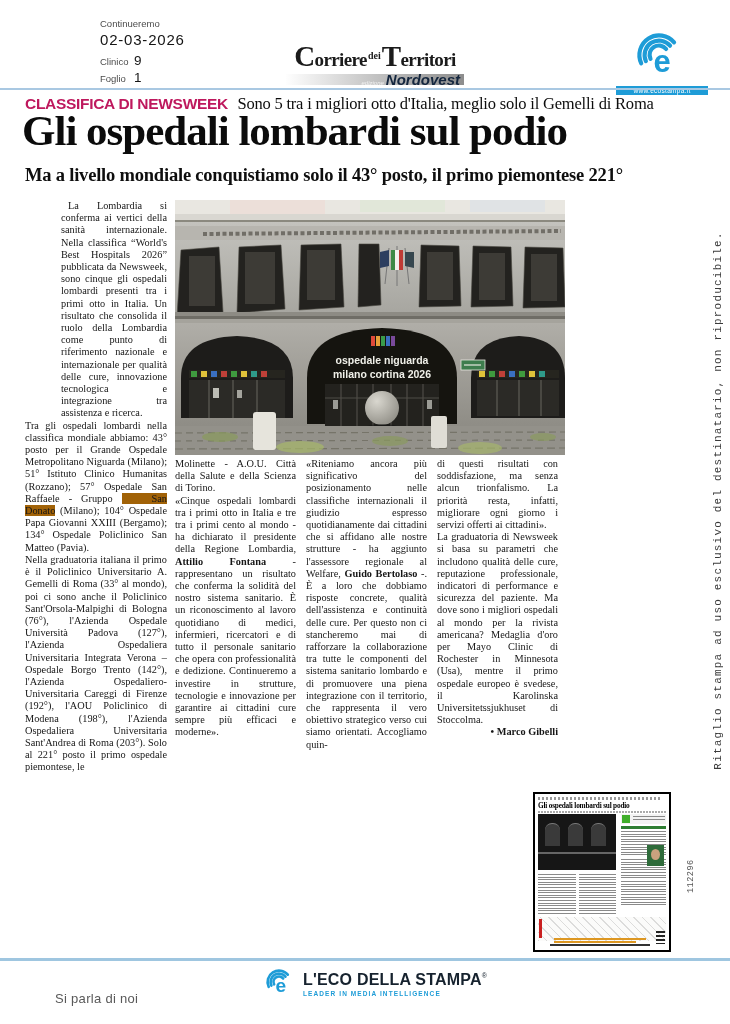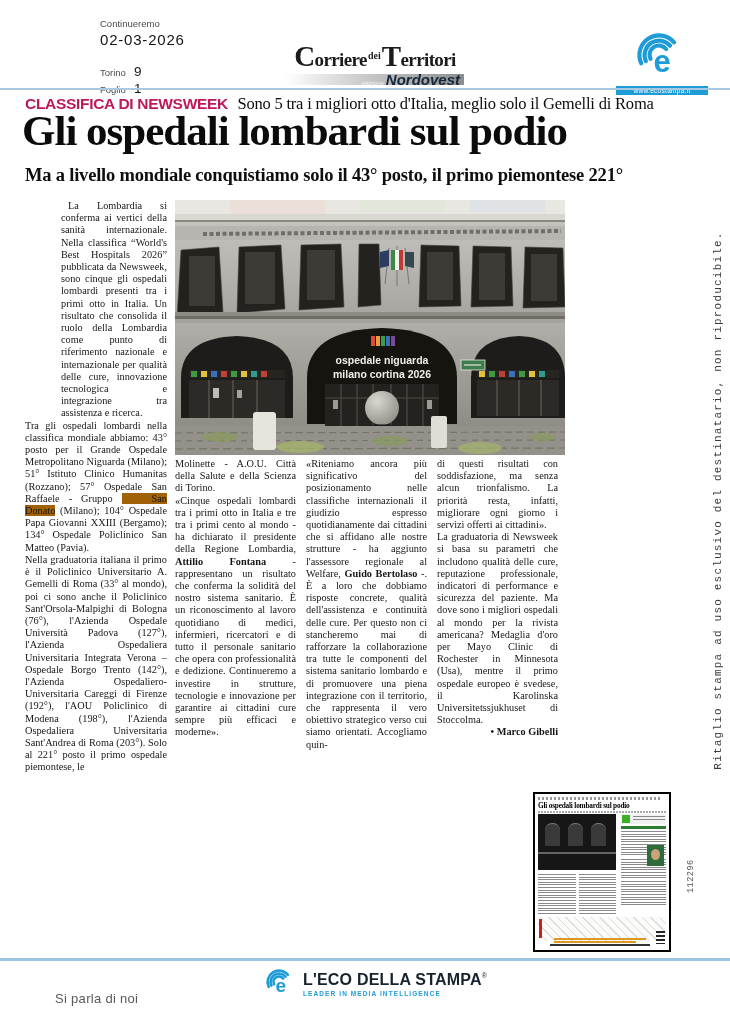--- a/index.html
+++ b/index.html
@@ -2,21 +2,21 @@
 <html><head>
 <meta charset="utf-8">
 <style>
   html,body { margin:0; padding:0; background:#ffffff; }
   .page { position:relative; width:730px; height:1024px; background:#ffffff; overflow:hidden;
           font-family:"Liberation Sans", sans-serif; color:#1a1a1a; }
 
   
   .hdr-meta { position:absolute; left:100px; top:18px; }
   .hdr-freq { font-size:9.5px; color:#4c4c4c; }
-  .hdr-date { font-size:15px; color:#151515; letter-spacing:0.8px; margin:2px 0 16px; }
+  .hdr-date { font-size:15px; color:#151515; letter-spacing:0.8px; margin:2px 0 5px; }
   .hdr-row  { display:flex; align-items:baseline; margin-bottom:2px; }
   .hdr-row .lbl { width:34px; font-size:9.5px; color:#4c4c4c; }
   .hdr-row .val { font-size:13.5px; color:#151515; }
 
   .masthead { position:absolute; left:286px; top:40px; width:178px; }
   .masthead-name { font-family:"Liberation Serif", serif; color:#1b1b1b; white-space:nowrap; text-align:center; }
   .mh-word { display:inline-block; font-size:19px; font-weight:bold; letter-spacing:-0.6px; }
   .mh-word::first-letter { font-size:29px; }
   .mh-dei { display:inline-block; font-size:10px; font-weight:bold; margin:8px 1px; vertical-align:7px; }
   .masthead-bar { margin-top:1px; height:11px; line-height:11px; text-align:right; padding-right:4px;
@@ -108,21 +108,21 @@
 </style>
 </head>
 <body>
 
 <div class="page">
 
   <div class="hdr-meta">
     <div class="hdr-freq">Continueremo</div>
     <div class="hdr-date">02-03-2026</div>
     <div class="hdr-row">
-      <span class="lbl">Torino</span>
+      <span class="lbl">Clinico</span>
       <span class="val">9</span>
     </div>
     <div class="hdr-row">
       <span class="lbl">Foglio</span>
       <span class="val">1</span>
     </div>
   </div>
 
   <div class="masthead">
     <div class="masthead-name">

